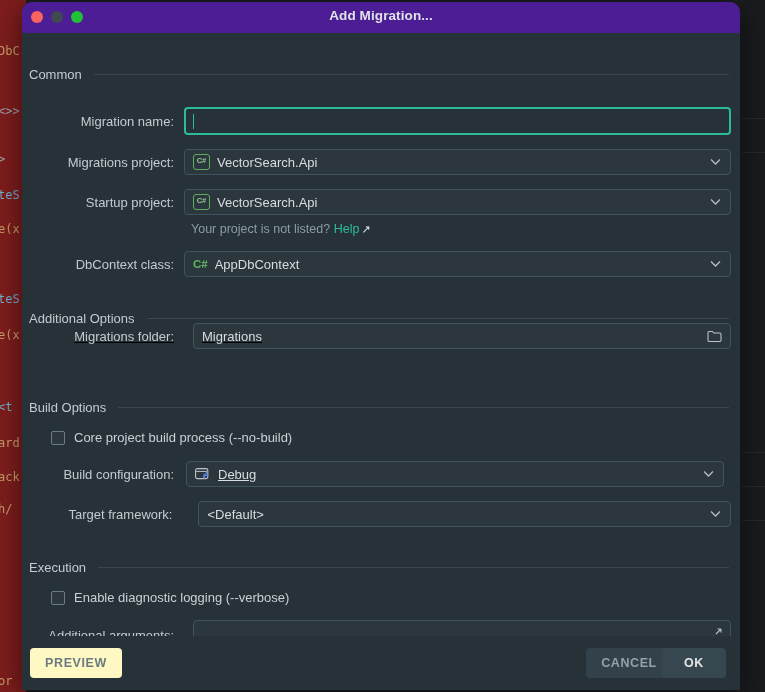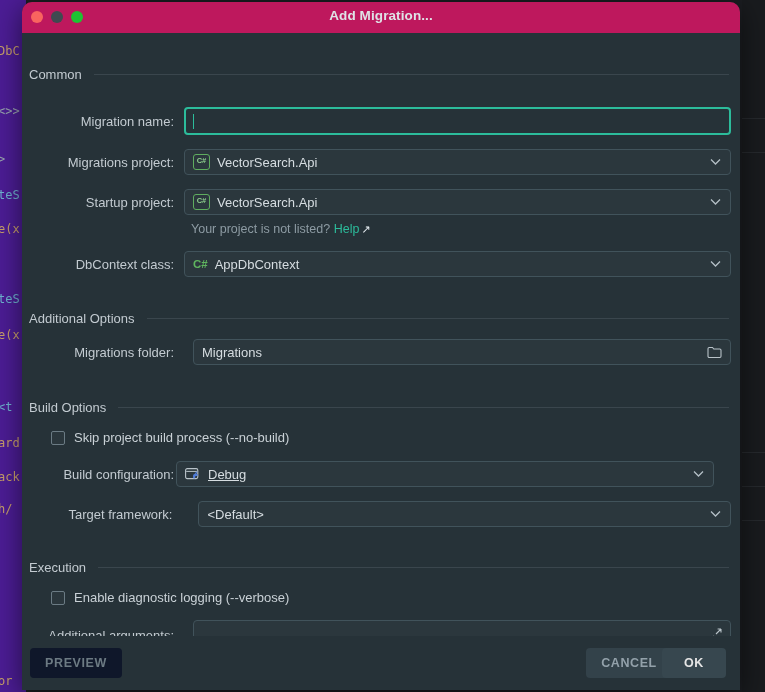--- a/index.html
+++ b/index.html
@@ -15,21 +15,21 @@
   
   #backdrop {
     position: absolute;
     inset: 0;
     background: #1b1d21;
   }
   #backdrop .editor-strip {
     position: absolute;
     left: 0; top: 0;
     width: 26px; height: 692px;
-    background: #4c1d95;
+    background: #7f1d1d;
     font-family: "DejaVu Sans Mono", monospace;
     font-size: 12px;
     line-height: 14px;
     overflow: hidden;
     white-space: pre;
   }
   #backdrop .code-line {
     position: absolute;
     left: -2px;
     white-space: pre;
@@ -55,21 +55,21 @@
     height: 688px;
     background: #263238;
     border-radius: 10px 10px 0 0;
     box-shadow: 0 6px 28px rgba(0,0,0,.55);
     overflow: hidden;
   }
 
   .titlebar {
     position: relative;
     height: 31px;
-    background: #be185d;
+    background: #4c1d95;
     text-decoration: underline;
   }
   .traffic {
     position: absolute;
     top: 9px;
     display: flex;
     gap: 8px;
     left: 9px;
   }
   .light { width: 12px; height: 12px; border-radius: 50%; }
@@ -216,21 +216,21 @@
     border-radius: 4px;
     font-size: 12.5px;
     font-weight: bold;
     letter-spacing: .6px;
     display: flex;
     align-items: center;
     justify-content: center;
     border: none;
     font-family: "Liberation Sans", sans-serif;
   }
-  .btn.preview { background: #0f172a; color: #6c7a83; }
+  .btn.preview { background: #fef9c3; color: #6c7a83; }
   .btn.cancel  { background: #33424a; color: #93a1aa; }
   .btn.ok      { background: #37474f; color: #e5e5e5; }
 </style>
 </head>
 <body>
 
 <div id="backdrop">
   <div class="editor-strip" id="code-strip"><div class="code-line" style="top: 44px; color: rgb(201, 160, 106);">DbC</div><div class="code-line" style="top: 104px; color: rgb(154, 167, 176);">&lt;&gt;&gt;</div><div class="code-line" style="top: 152px; color: rgb(154, 167, 176);">&gt;</div><div class="code-line" style="top: 188px; color: rgb(111, 179, 210);">teS</div><div class="code-line" style="top: 222px; color: rgb(201, 160, 106);">e(x</div><div class="code-line" style="top: 292px; color: rgb(111, 179, 210);">teS</div><div class="code-line" style="top: 328px; color: rgb(201, 160, 106);">e(x</div><div class="code-line" style="top: 400px; color: rgb(111, 179, 210);">&lt;t</div><div class="code-line" style="top: 436px; color: rgb(201, 160, 106);">ard</div><div class="code-line" style="top: 470px; color: rgb(201, 160, 106);">ack</div><div class="code-line" style="top: 502px; color: rgb(201, 160, 106);">h/</div><div class="code-line" style="top: 674px; color: rgb(201, 160, 106);">or</div></div>
   <div class="right-pane">
     <div class="rp-div" style="top:118px"></div>
@@ -308,45 +308,45 @@
             </svg>
         </span>
       </div>
     </div>
 
     <div class="section" style="top:278px">
       <span>Additional Options</span>
       <span class="rule"></span>
     </div>
 
-    <div class="row" style="top:306px; left:7px; width:702px;">
+    <div class="row" style="top:290px; left:7px; width:702px;text-decoration:underline;">
       <div class="lbl" style="width:145px">Migrations folder:</div>
       <div class="field" style="margin-left:19px; width:538px;">
         <span class="val">Migrations</span>
         <span class="trail-icon">
           <svg width="15" height="13" viewBox="0 0 15 13">
             <path d="M1 3.2 a1.2 1.2 0 0 1 1.2-1.2 h3.3 l1.3 1.5 h6 a1.2 1.2 0 0 1 1.2 1.2 v6.1 a1.2 1.2 0 0 1 -1.2 1.2 h-10.6 a1.2 1.2 0 0 1 -1.2 -1.2 z" fill="none" stroke="#b9c3c9" stroke-width="1.1"></path>
           </svg>
         </span>
       </div>
     </div>
 
     <div class="section" style="top:367px">
       <span>Build Options</span>
       <span class="rule"></span>
     </div>
 
     <div class="row" style="top:397px; left:29px;">
       <span class="cb"></span>
-      <span class="cbtext">Skip project build process (--no-build)</span>
+      <span class="cbtext">Core project build process (--no-build)</span>
     </div>
 
     <div class="row" style="top:428px; left:7px; width:702px;">
       <div class="lbl" style="width:145px">Build configuration:</div>
-      <div class="field" style="margin-left:2px; width:538px;text-decoration:underline;">
+      <div class="field" style="margin-left:12px; width:538px;text-decoration:underline;">
         <span style="margin-right:7px; display:flex; align-items:center; flex:none;">
           <svg width="16" height="13" viewBox="0 0 16 13">
             <rect x="0.6" y="0.6" width="12.2" height="10" rx="1.6" fill="none" stroke="#b9c3c9" stroke-width="1.1"></rect>
             <path d="M1.2 3.4 H12.4" stroke="#b9c3c9" stroke-width="1"></path>
             <path d="M10.6 4.6 l1.6 -1.6 a2.3 2.3 0 0 1 -2.9 2.9 l-1.2 1.2 -0.1 2.6 1.1 1.1 1.1 -1.1 0.2 -1.6 1.6 -0.2 1.1 -1.1 -1.1 -1.1 -2.5 0.1 z" fill="#4f7bd6"></path>
           </svg>
         </span>
         <span class="val">Debug</span>
         <span class="chev">
           <svg width="11" height="7" viewBox="0 0 11 7">

